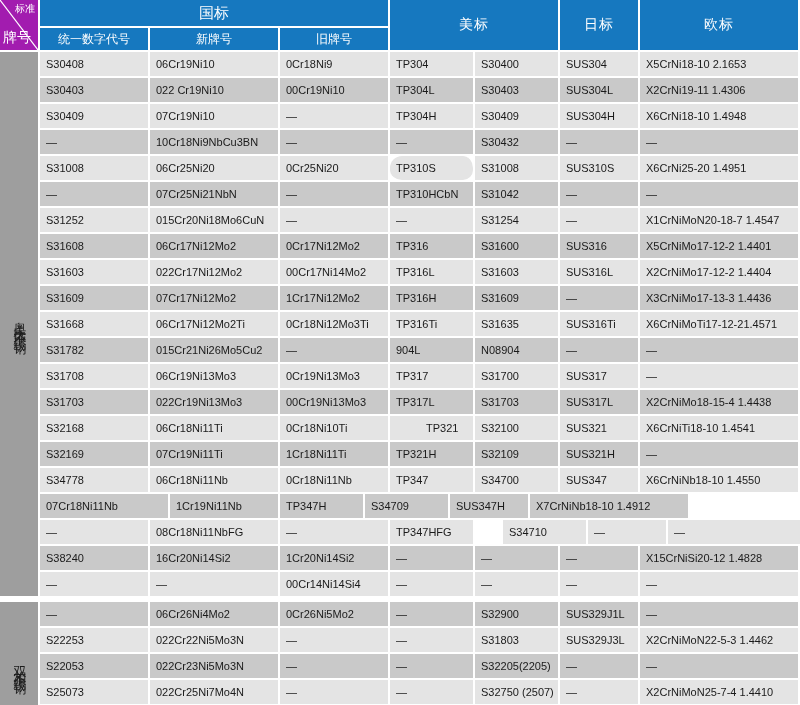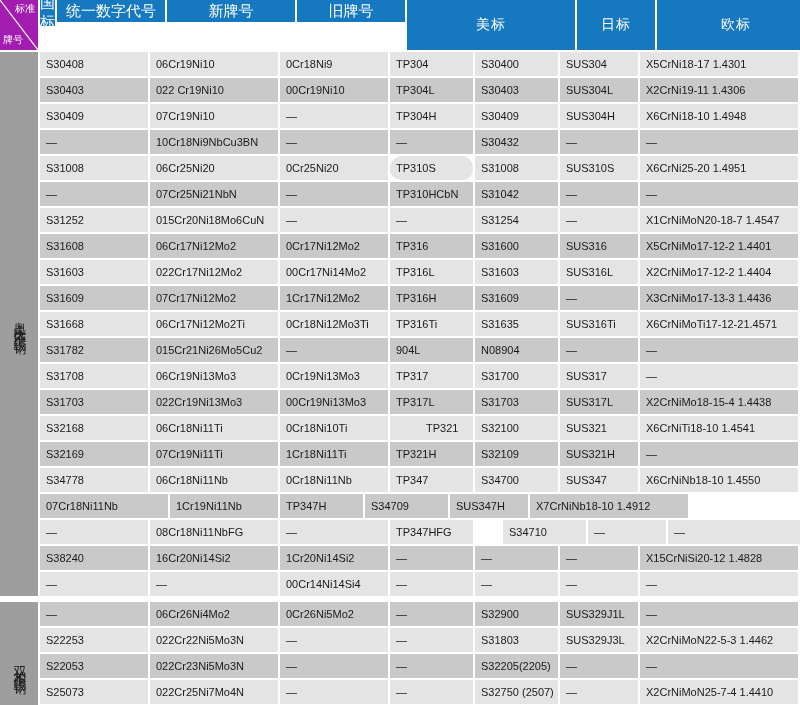--- a/index.html
+++ b/index.html
@@ -45,45 +45,45 @@
     box-sizing:border-box;
     overflow:hidden;
   }
   .hdr-corner .diag{
     position:absolute;left:0;top:0;width:100%;height:100%;
   }
   .hdr-corner .t1{
     position:absolute;top:2px;right:3px;font-size:10px;color:#fff;
   }
   .hdr-corner .t2{
-    position:absolute;bottom:3px;left:3px;font-size:10px;color:#fff;font-family:Liberation Mono, monospace;
+    position:absolute;bottom:3px;left:3px;font-size:14px;color:#fff;font-family:Liberation Mono, monospace;
   }
   .gb-group{
     flex:0 0 350px;
     display:flex;
-    flex-direction:row;
+    flex-direction:column;
   }
   .gb-title{
     height:28px;
     background:#1678bf;
     color:#fff;
     display:flex;align-items:center;justify-content:center;
     font-size:15px;
     border-right:2px solid #fff;
     border-bottom:2px solid #fff;
     box-sizing:border-box;
   }
   .gb-subs{
     display:flex;
     height:24px;
   }
   .gb-sub{
     background:#1678bf;
     color:#fff;
-    font-size:15px;
+    font-size:12px;
     display:flex;align-items:center;justify-content:center;
     border-right:2px solid #fff;
     border-bottom:2px solid #fff;
     box-sizing:border-box;
   }
   .w-gb1{flex:0 0 110px;}
   .w-gb2{flex:0 0 130px;}
   .w-gb3{flex:0 0 110px;}
   .w-us{flex:0 0 170px;}
   .w-jp{flex:0 0 80px;}
@@ -173,21 +173,21 @@
         <div class="rl-cell" style="flex: 0 0 130px;">双相不锈钢</div>
       </div>
     <div class="grid" id="grid">
         <div class="row">
           <div class="cell w-gb1 light">S30408</div>
           <div class="cell w-gb2 light">06Cr19Ni10</div>
           <div class="cell w-gb3 light">0Cr18Ni9</div>
           <div class="cell  light" style="flex: 0 0 85px;">TP304</div>
           <div class="cell  light" style="flex: 0 0 85px;">S30400</div>
           <div class="cell w-jp light">SUS304</div>
-          <div class="cell w-eu light">X5CrNi18-17 1.4301</div>
+          <div class="cell w-eu light">X5CrNi18-10 2.1653</div>
         </div>
         <div class="row">
           <div class="cell w-gb1 dark">S30403</div>
           <div class="cell w-gb2 dark">022 Cr19Ni10</div>
           <div class="cell w-gb3 dark">00Cr19Ni10</div>
           <div class="cell  dark" style="flex: 0 0 85px;">TP304L</div>
           <div class="cell  dark" style="flex: 0 0 85px;">S30403</div>
           <div class="cell w-jp dark">SUS304L</div>
           <div class="cell w-eu dark">X2CrNi19-11 1.4306</div>
         </div>

